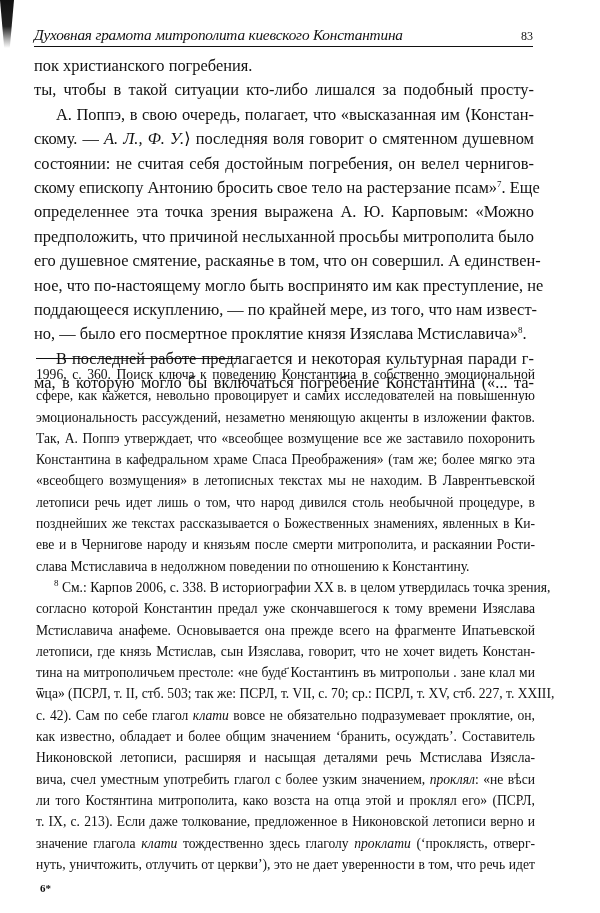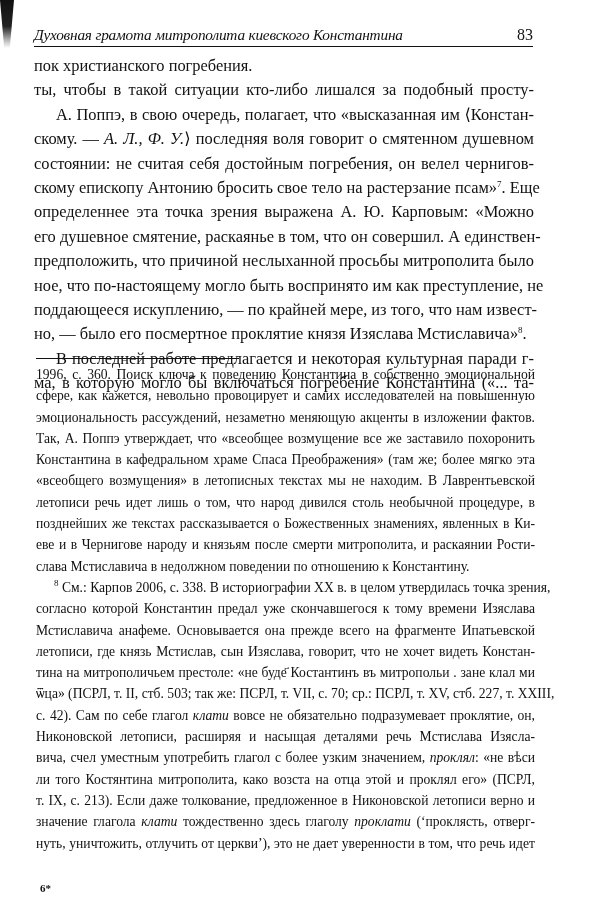--- a/index.html
+++ b/index.html
@@ -11,21 +11,21 @@
       position: absolute; left: 0; top: 0; width: 14px; height: 48px;
       background: linear-gradient(180deg, #111 0%, #222 55%, rgba(40,40,40,0.3) 85%, rgba(255,255,255,0) 100%);
       clip-path: polygon(0 0, 100% 0, 70% 100%, 30% 100%);
     }
     .running-head {
       position: absolute; left: 34px; top: 24px; width: 499px; height: 22px;
       border-bottom: 1.3px solid #111;
       display: flex; justify-content: space-between; align-items: flex-end;
     }
     .rh-title { font-style: italic; font-size: 15.3px; letter-spacing: -0.2px; padding-bottom: 2px; }
-    .rh-page { font-size: 16px; padding-bottom: 2px; }
+    .rh-page { font-size: 12px; padding-bottom: 2px; }
     .main {
       position: absolute; left: 34px; top: 54px; width: 500px;
       font-size: 16.4px; line-height: 24.4px; text-align: justify;
     }
     .line { display: block; white-space: nowrap; text-align-last: justify; text-align: justify; }
     .line.last { text-align-last: left; }
     .indent { padding-left: 22px; }
     .sep {
       position: absolute; left: 36px; top: 358px; width: 203px; height: 0;
       border-top: 1px solid #111;
@@ -50,22 +50,22 @@
 </div>
 
 <div class="main">
   <span class="line last">пок христианского погребения.</span>
   <span class="line">ты, чтобы в такой ситуации кто-либо лишался за подобный просту-</span>
   <span class="line indent">А. Поппэ, в свою очередь, полагает, что «высказанная им ⟨Констан-</span>
   <span class="line"><span>скому. — </span><span class="ital">А. Л., Ф. У.</span><span>⟩ последняя воля говорит о смятенном душевном</span></span>
   <span class="line">состоянии: не считая себя достойным погребения, он велел чернигов-</span>
   <span class="line"><span>скому епископу Антонию бросить свое тело на растерзание псам»</span><sup>7</sup><span>. Еще</span></span>
   <span class="line">определеннее эта точка зрения выражена А. Ю. Карповым: «Можно</span>
+  <span class="line">предположить, что причиной неслыханной просьбы митрополита было</span>
   <span class="line">его душевное смятение, раскаянье в том, что он совершил. А единствен-</span>
-  <span class="line">предположить, что причиной неслыханной просьбы митрополита было</span>
   <span class="line">ное, что по-настоящему могло быть воспринято им как преступление, не</span>
   <span class="line">поддающееся искуплению, — по крайней мере, из того, что нам извест-</span>
   <span class="line last"><span>но, — было его посмертное проклятие князя Изяслава Мстиславича»</span><sup>8</sup><span>.</span></span>
   <span class="line indent">В последней работе предлагается и некоторая культурная паради г-</span>
   <span class="line">ма, в которую могло бы включаться погребение Константина («... та-</span>
 </div>
 
 <div class="sep"></div>
 
 <div class="notes">
@@ -82,20 +82,21 @@
     <span class="line last">слава Мстиславича в недолжном поведении по отношению к Константину.</span>
   </div>
   <div>
     <span class="line indent"><sup>8</sup> <span>См.: Карпов 2006, с. 338. В историографии XX в. в целом утвердилась точка зрения,</span></span>
     <span class="line">согласно которой Константин предал уже скончавшегося к тому времени Изяслава</span>
     <span class="line">Мстиславича анафеме. Основывается она прежде всего на фрагменте Ипатьевской</span>
     <span class="line">летописи, где князь Мстислав, сын Изяслава, говорит, что не хочет видеть Констан-</span>
     <span class="line">тина на митрополичьем престоле: «не буде҃ Костантинъ въ митропольи . зане клал ми</span>
     <span class="line">ѿца» (ПСРЛ, т. II, стб. 503; так же: ПСРЛ, т. VII, с. 70; ср.: ПСРЛ, т. XV, стб. 227, т. XXIII,</span>
     <span class="line"><span>с. 42). Сам по себе глагол </span><span class="ital">клати</span><span> вовсе не обязательно подразумевает проклятие, он,</span></span>
+    <span class="line">как известно, обладает и более общим значением ‘бранить, осуждать’. Составитель</span>
     <span class="line">Никоновской летописи, расширяя и насыщая деталями речь Мстислава Изясла-</span>
     <span class="line"><span>вича, счел уместным употребить глагол с более узким значением, </span><span class="ital">проклял</span><span>: «не вѣси</span></span>
     <span class="line">ли того Костянтина митрополита, како возста на отца этой и проклял его» (ПСРЛ,</span>
     <span class="line">т. IX, с. 213). Если даже толкование, предложенное в Никоновской летописи верно и</span>
     <span class="line"><span>значение глагола </span><span class="ital">клати</span><span> тождественно здесь глаголу </span><span class="ital">проклати</span><span> (‘проклясть, отверг-</span></span>
     <span class="line">нуть, уничтожить, отлучить от церкви’), это не дает уверенности в том, что речь идет</span>
 
   </div>
 </div>
 

